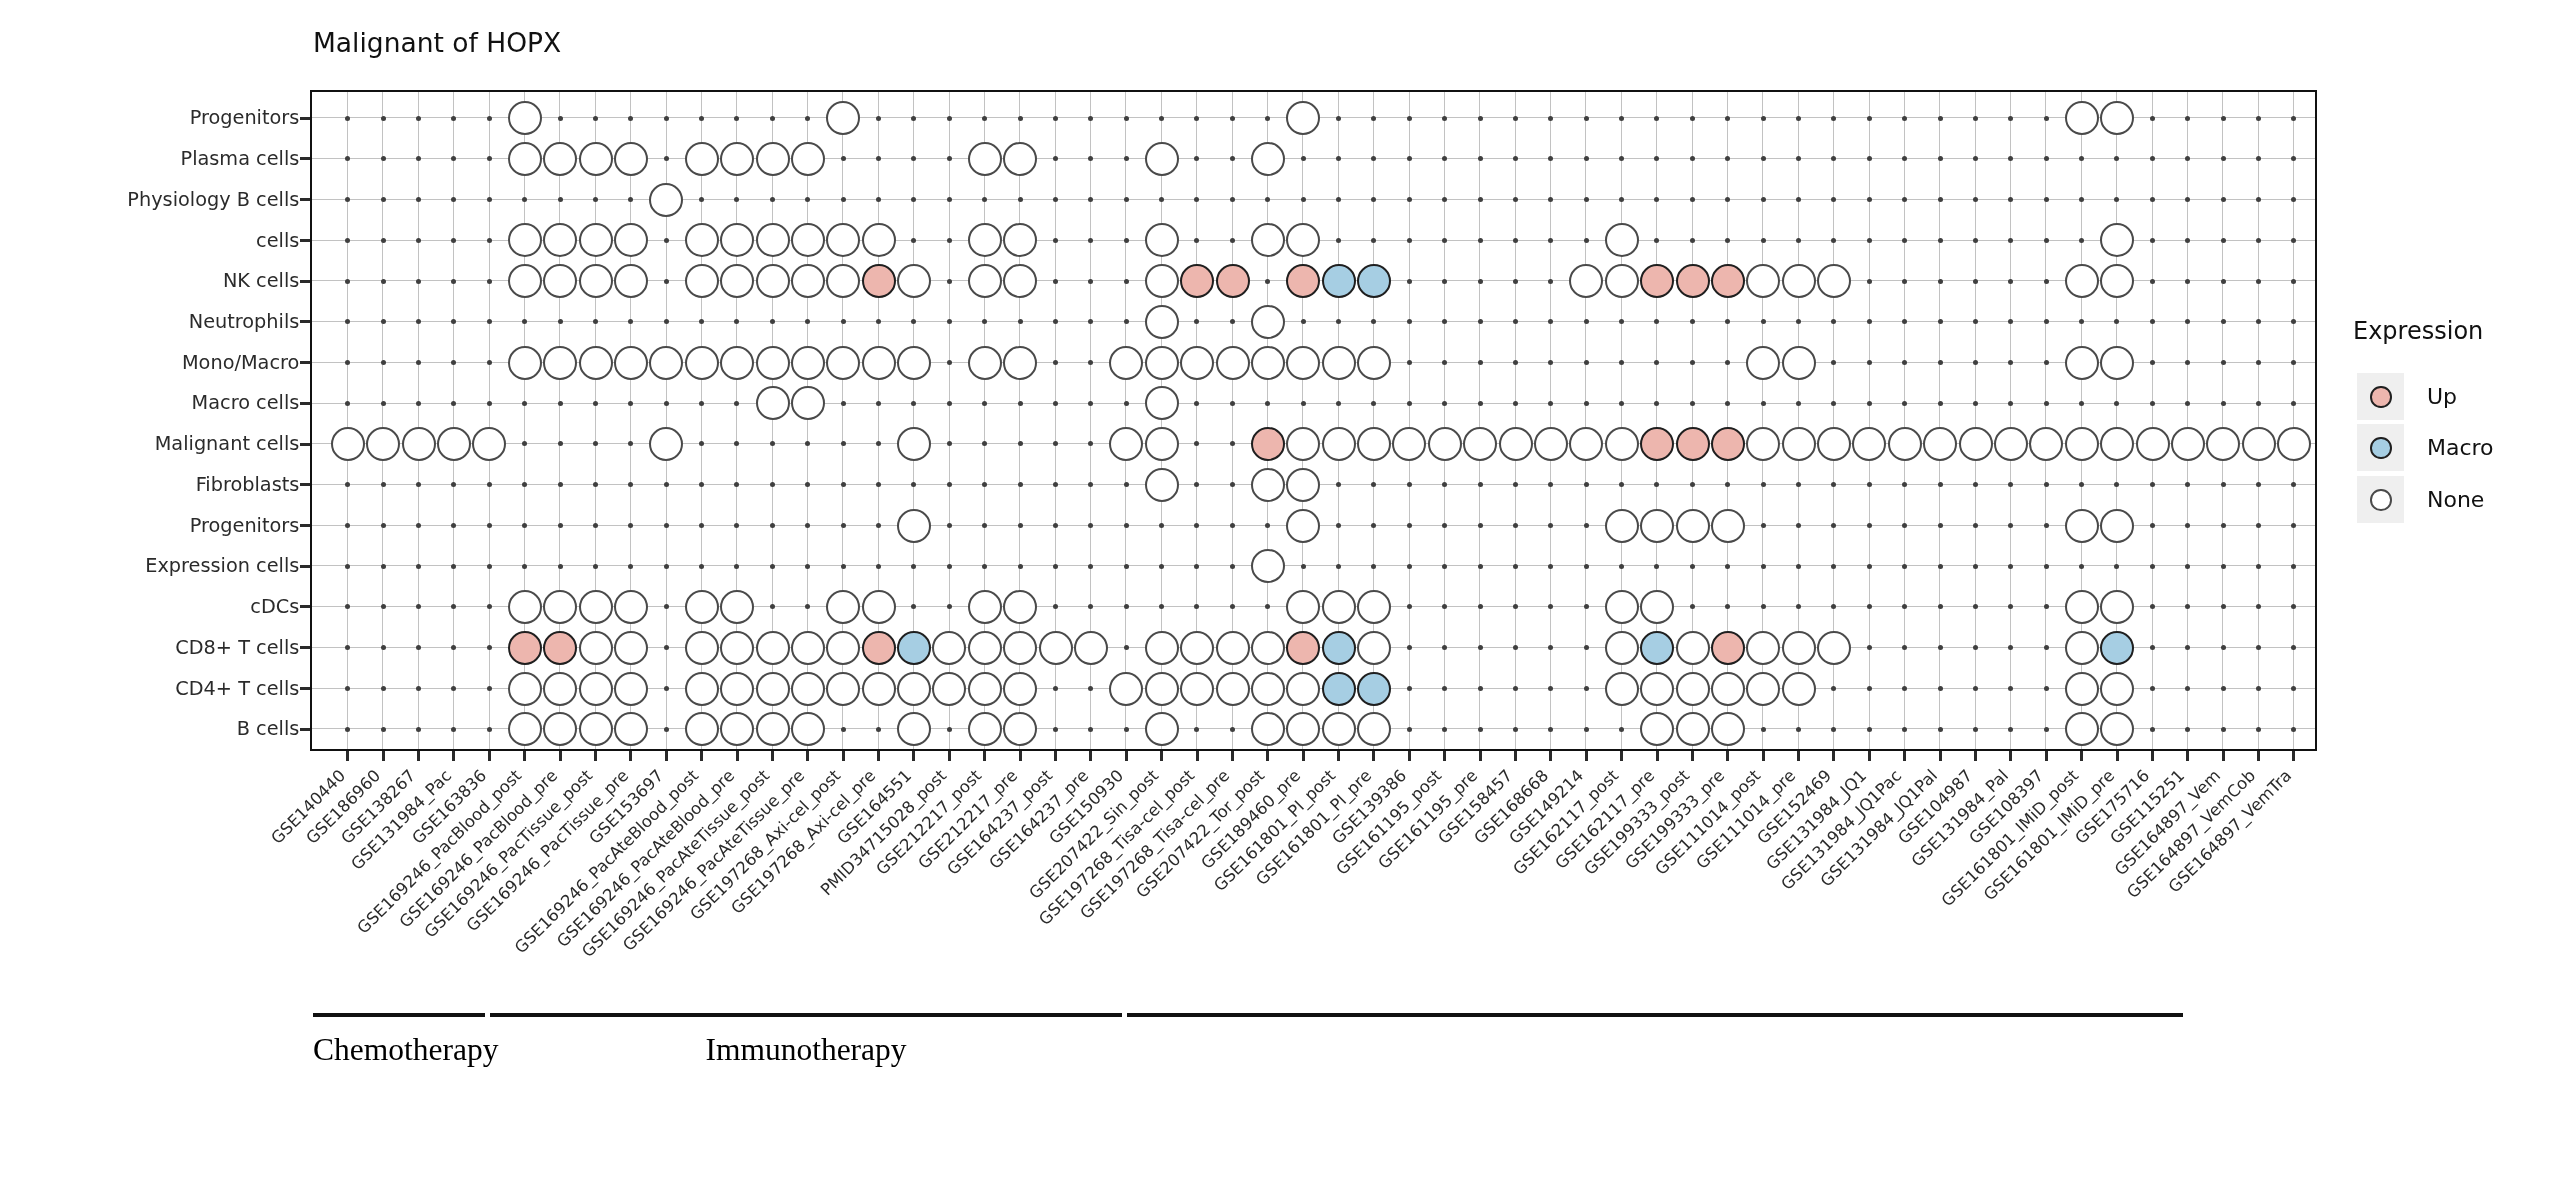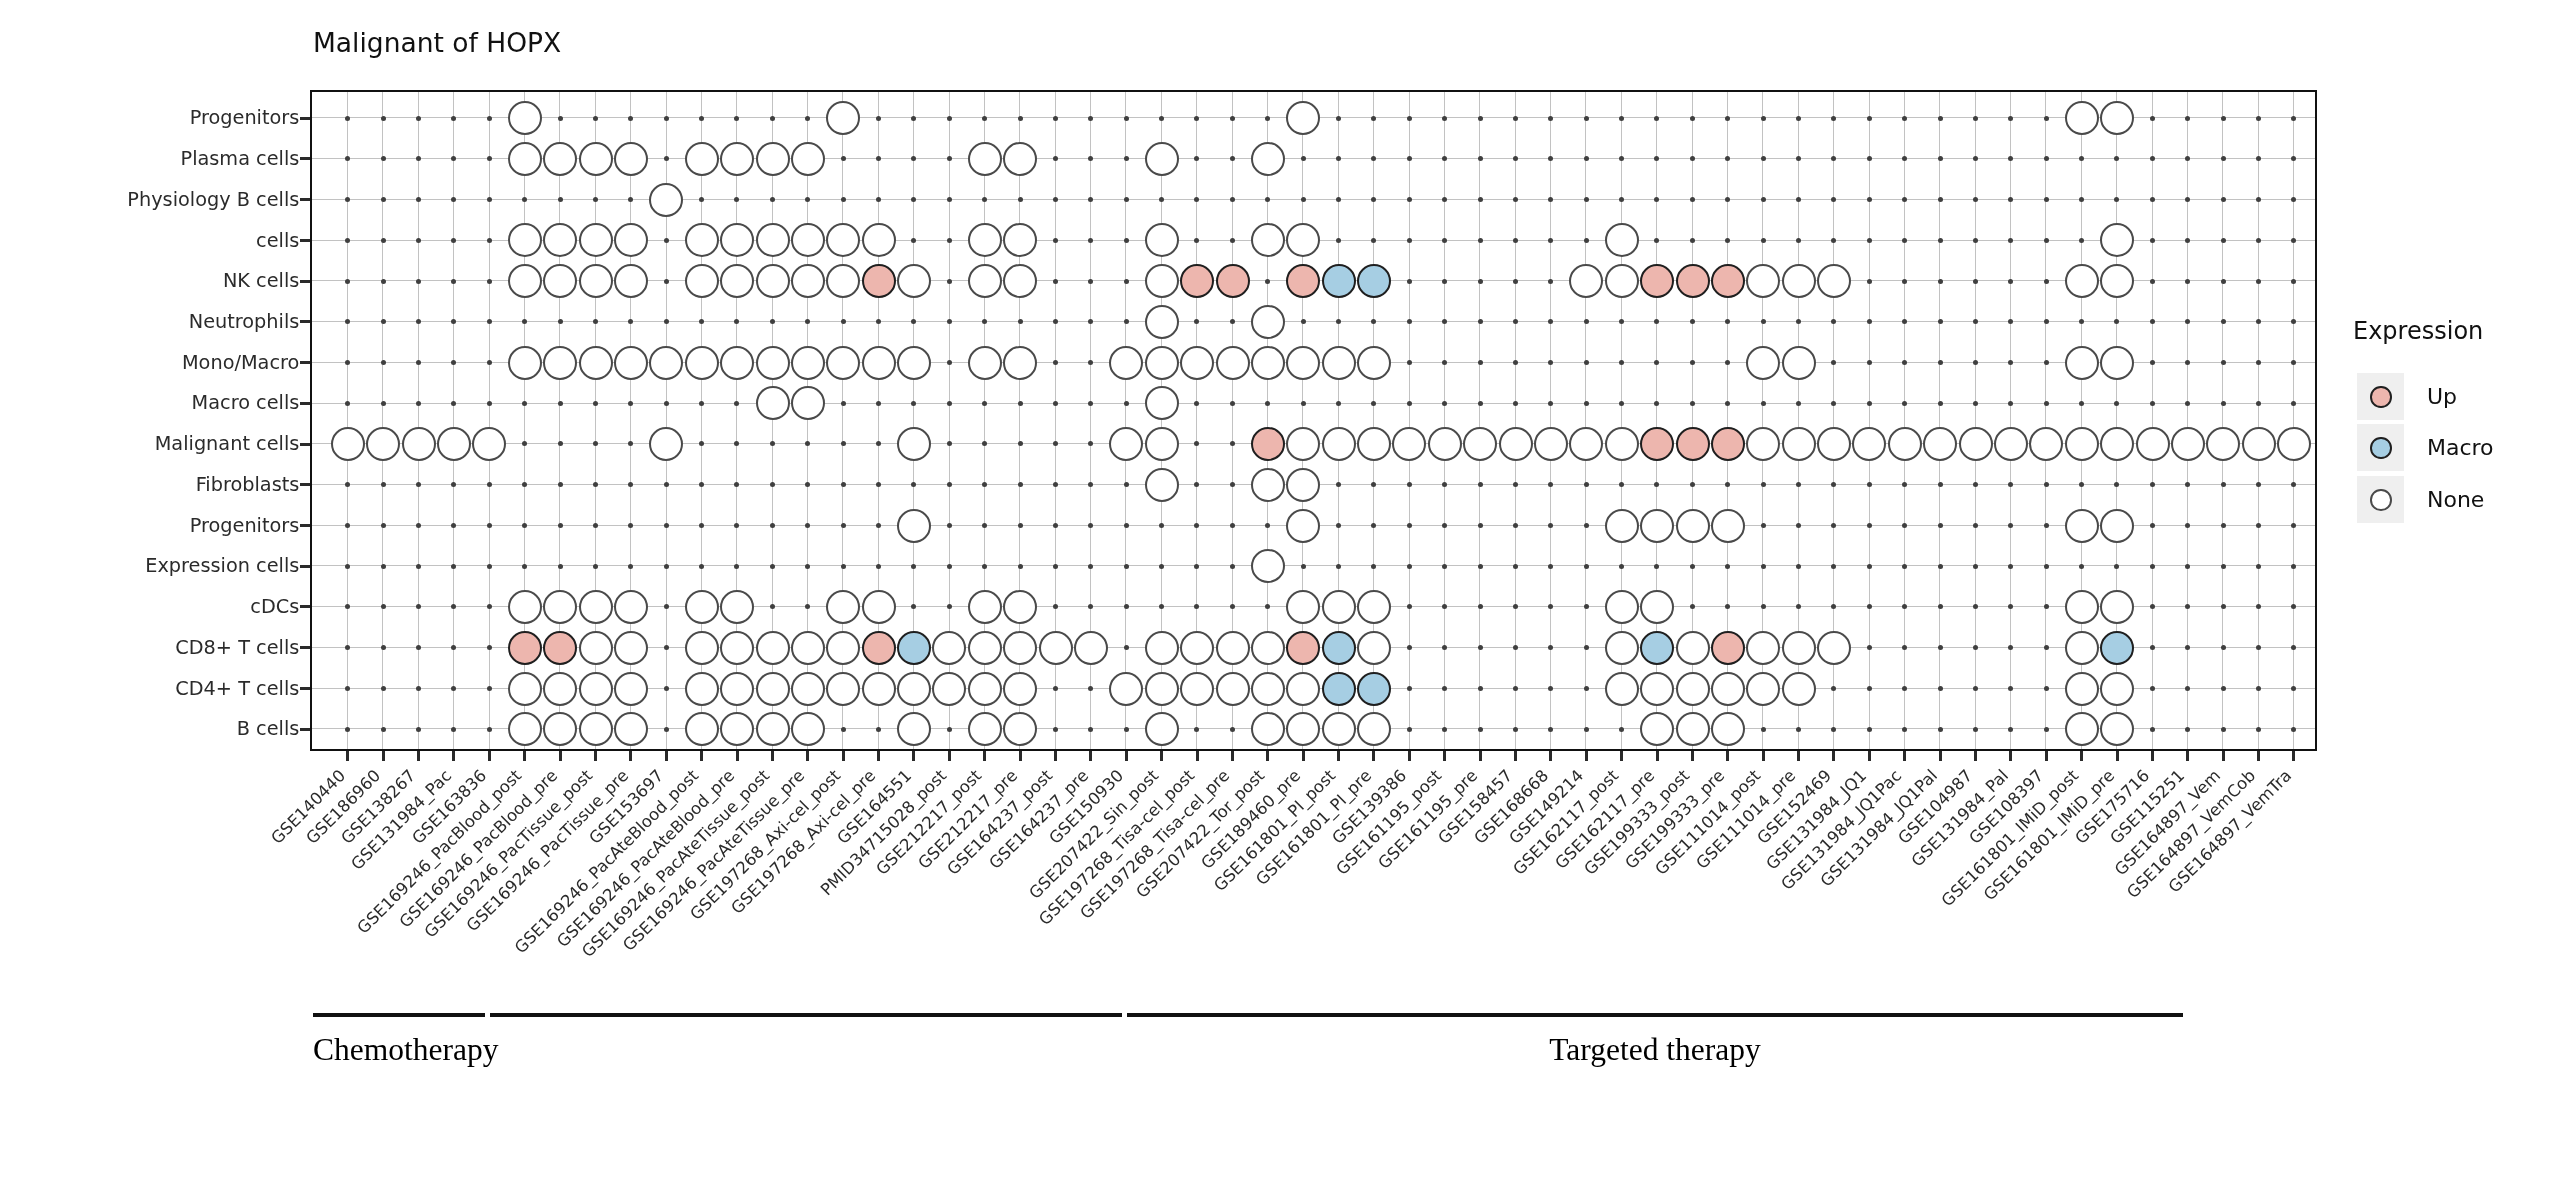--- a/index.html
+++ b/index.html
@@ -1383,22 +1383,22 @@
       <div class="abs xlab" style="left: 1775px; top: 764px; width: 301px;">GSE161801_IMiD_post</div>
       <div class="abs xlab" style="left: 1811px; top: 764px; width: 301px;">GSE161801_IMiD_pre</div>
       <div class="abs xlab" style="left: 1846px; top: 764px; width: 301px;">GSE175716</div>
       <div class="abs xlab" style="left: 1881px; top: 764px; width: 301px;">GSE115251</div>
       <div class="abs xlab" style="left: 1917px; top: 764px; width: 301px;">GSE164897_Vem</div>
       <div class="abs xlab" style="left: 1952px; top: 764px; width: 301px;">GSE164897_VemCob</div>
       <div class="abs xlab" style="left: 1988px; top: 764px; width: 301px;">GSE164897_VemTra</div>
       <div class="abs group-line" style="left: 313px; top: 1013px; width: 172px;"></div>
       <div class="abs group-label" style="left: 313px; top: 1032px; width: 172px;">Chemotherapy</div>
       <div class="abs group-line" style="left: 490px; top: 1013px; width: 632px;"></div>
+      <div class="abs group-label" style="left: 490px; top: 1032px; width: 632px;">Immunotherapy</div>
       <div class="abs group-line" style="left: 1127px; top: 1013px; width: 1056px;"></div>
-      <div class="abs group-label" style="left: 1127px; top: 1032px; width: 1056px;">Targeted therapy</div>
     </div>
 
   <div id="plot-border" class="abs" style="left:310px;top:90px;width:2007px;height:661px;"></div>
 
   <div id="legend">
     <div id="legend-title" class="abs" style="left:2353px;top:317px;">Expression</div>
   <div class="abs legend-key" style="left: 2357px; top: 373px; width: 47px; height: 47px;"></div>
       <div class="abs legend-dot" style="left: 2370px; top: 386px; width: 21.5px; height: 21.5px; background: rgb(237, 182, 174); border: 2.1px solid rgb(31, 31, 31);"></div>
       <div class="abs legend-label" style="left: 2427px; top: 373px;">Up</div>
       <div class="abs legend-key" style="left: 2357px; top: 424px; width: 47px; height: 47px;"></div>

